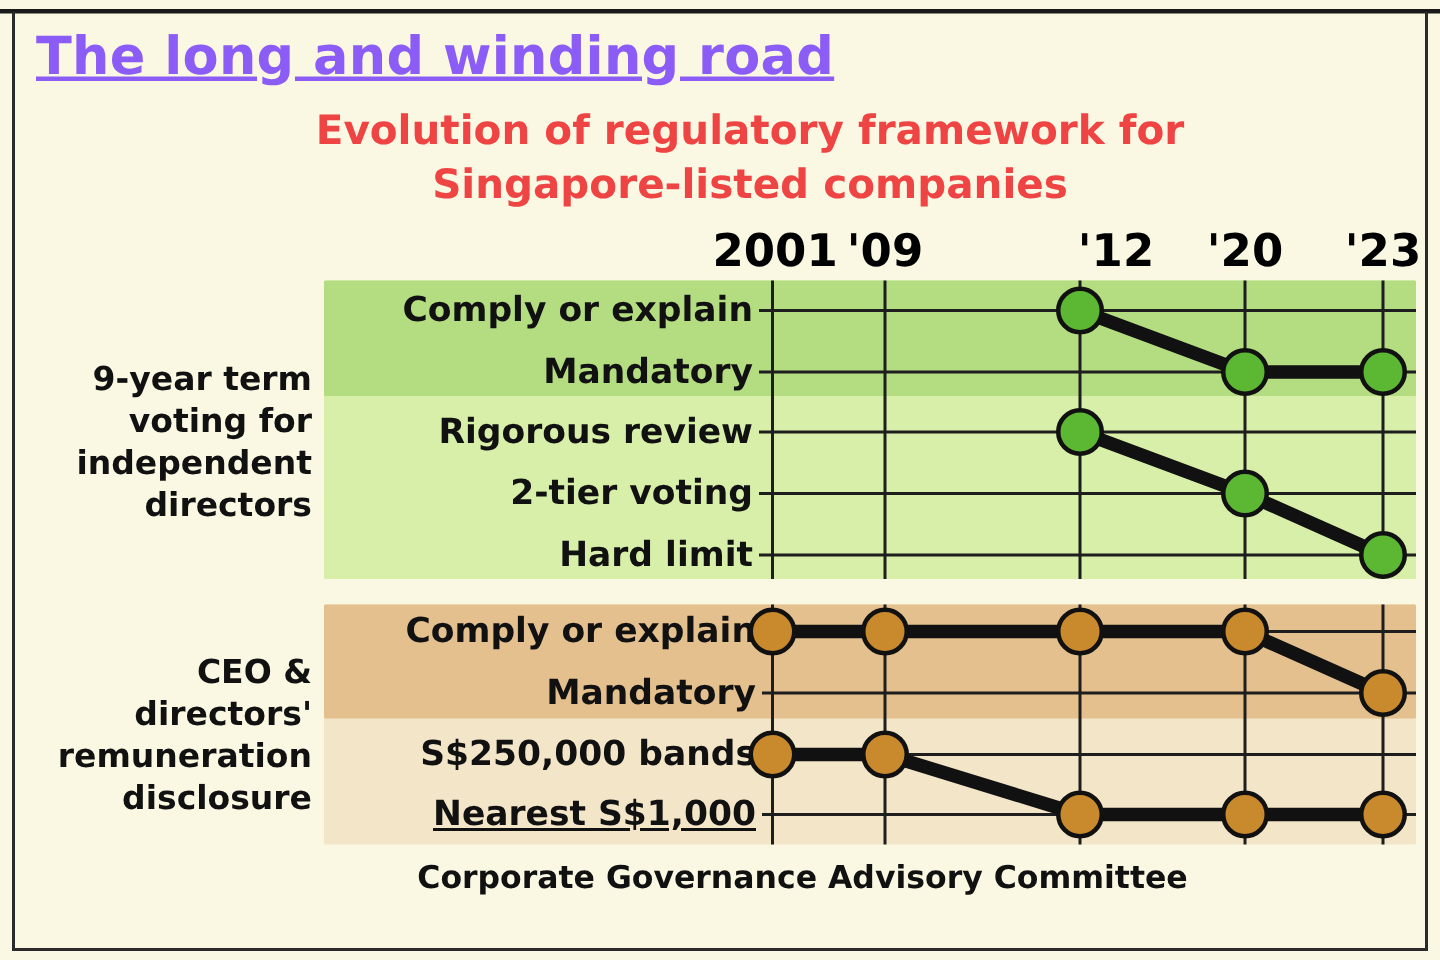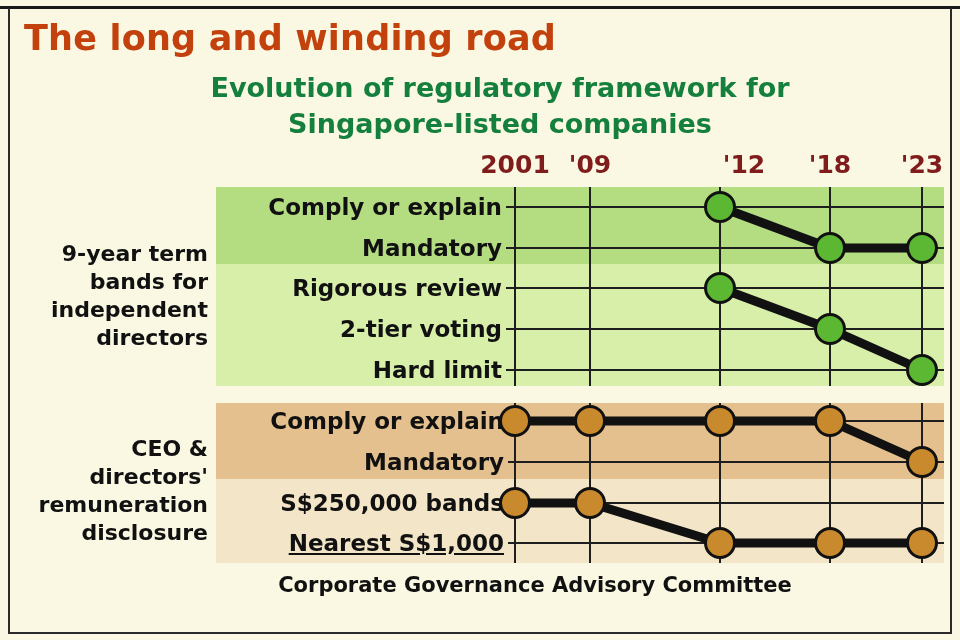--- a/index.html
+++ b/index.html
@@ -28,42 +28,43 @@
     position: absolute; left: 950px; top: 8px;
     width: 2px; height: 626px; background: #2b2b2b;
   }
   .rule-bottom {
     position: absolute; left: 8px; top: 632px;
     width: 944px; height: 2px; background: #2b2b2b;
   }
 
   .title {
     position: absolute; left: 24px; top: 18px;
-    font-size: 35px; font-weight: 700; color: #c2410c;
+    font-size: 35px; font-weight: 700; color: #8b5cf6;
     letter-spacing: .2px;
     white-space: nowrap;
+    text-decoration: underline;
   }
   .subtitle {
     position: absolute; left: 140px; top: 70px;
     width: 720px; text-align: center;
-    font-size: 27px; font-weight: 600; color: #15803d;
+    font-size: 27px; font-weight: 600; color: #ef4444;
     line-height: 1.33;
   }
 
   
   .plot { position: absolute; left: 0; top: 0; width: 960px; height: 640px; }
 
   .band {
     position: absolute;
     border-radius: 1px;
   }
 
   .axis-label {
     position: absolute;
-    font-size: 25px; font-weight: 600; color: #7f1d1d;
+    font-size: 30px; font-weight: 600; color: #000000;
     white-space: nowrap;
   }
 
   .gridline-v {
     position: absolute; width: 2px; background: #1e1e1e;
   }
   .gridline-h {
     position: absolute; height: 2px; background: #1e1e1e;
   }
 
@@ -107,42 +108,42 @@
 
   <div class="subtitle">
     <div>Evolution of regulatory framework for</div>
     <div>Singapore-listed companies</div>
   </div>
 
   <div class="plot" id="plot">
       <div class="axis-label" style="left: 475px; top: 150px; width: 80px; text-align: center;">2001</div>
       <div class="axis-label" style="left: 550px; top: 150px; width: 80px; text-align: center;">'09</div>
       <div class="axis-label" style="left: 704px; top: 150px; width: 80px; text-align: center;">'12</div>
-      <div class="axis-label" style="left: 790px; top: 150px; width: 80px; text-align: center;">'18</div>
+      <div class="axis-label" style="left: 790px; top: 150px; width: 80px; text-align: center;">'20</div>
       <div class="axis-label" style="left: 882px; top: 150px; width: 80px; text-align: center;">'23</div>
       <div class="band" style="left: 216px; top: 187px; width: 728px; height: 199px; background: rgb(216, 239, 169);"></div>
       <div class="band" style="left: 216px; top: 187px; width: 728px; height: 77px; background: rgb(179, 221, 128);"></div>
       <div class="gridline-v" style="left: 514px; top: 187px; height: 199px;"></div>
       <div class="gridline-v" style="left: 589px; top: 187px; height: 199px;"></div>
       <div class="gridline-v" style="left: 719px; top: 187px; height: 199px;"></div>
       <div class="gridline-v" style="left: 829px; top: 187px; height: 199px;"></div>
       <div class="gridline-v" style="left: 921px; top: 187px; height: 199px;"></div>
       <div class="rowlabel" style="left: 220px; top: 207px; width: 282px;">Comply or explain</div>
       <div class="gridline-h" style="left: 506px; top: 206px; width: 438px;"></div>
       <div class="rowlabel" style="left: 220px; top: 248px; width: 282px;">Mandatory</div>
       <div class="gridline-h" style="left: 506px; top: 247px; width: 438px;"></div>
       <div class="rowlabel" style="left: 220px; top: 288px; width: 282px;">Rigorous review</div>
       <div class="gridline-h" style="left: 506px; top: 287px; width: 438px;"></div>
       <div class="rowlabel" style="left: 220px; top: 329px; width: 282px;">2-tier voting</div>
       <div class="gridline-h" style="left: 506px; top: 328px; width: 438px;"></div>
       <div class="rowlabel" style="left: 220px; top: 370px; width: 282px;">Hard limit</div>
       <div class="gridline-h" style="left: 506px; top: 369px; width: 438px;"></div>
       <div class="catlabel" style="left: 10px; top: 228px; width: 198px;">
         <div>9-year term</div>
-        <div>bands for</div>
+        <div>voting for</div>
         <div>independent</div>
         <div>directors</div>
       </div>
       <div class="band" style="left: 216px; top: 403px; width: 728px; height: 160px; background: rgb(243, 229, 199);"></div>
       <div class="band" style="left: 216px; top: 403px; width: 728px; height: 76px; background: rgb(227, 192, 142);"></div>
       <div class="gridline-v" style="left: 514px; top: 403px; height: 160px;"></div>
       <div class="gridline-v" style="left: 589px; top: 403px; height: 160px;"></div>
       <div class="gridline-v" style="left: 719px; top: 403px; height: 160px;"></div>
       <div class="gridline-v" style="left: 829px; top: 403px; height: 160px;"></div>
       <div class="gridline-v" style="left: 921px; top: 403px; height: 160px;"></div>

